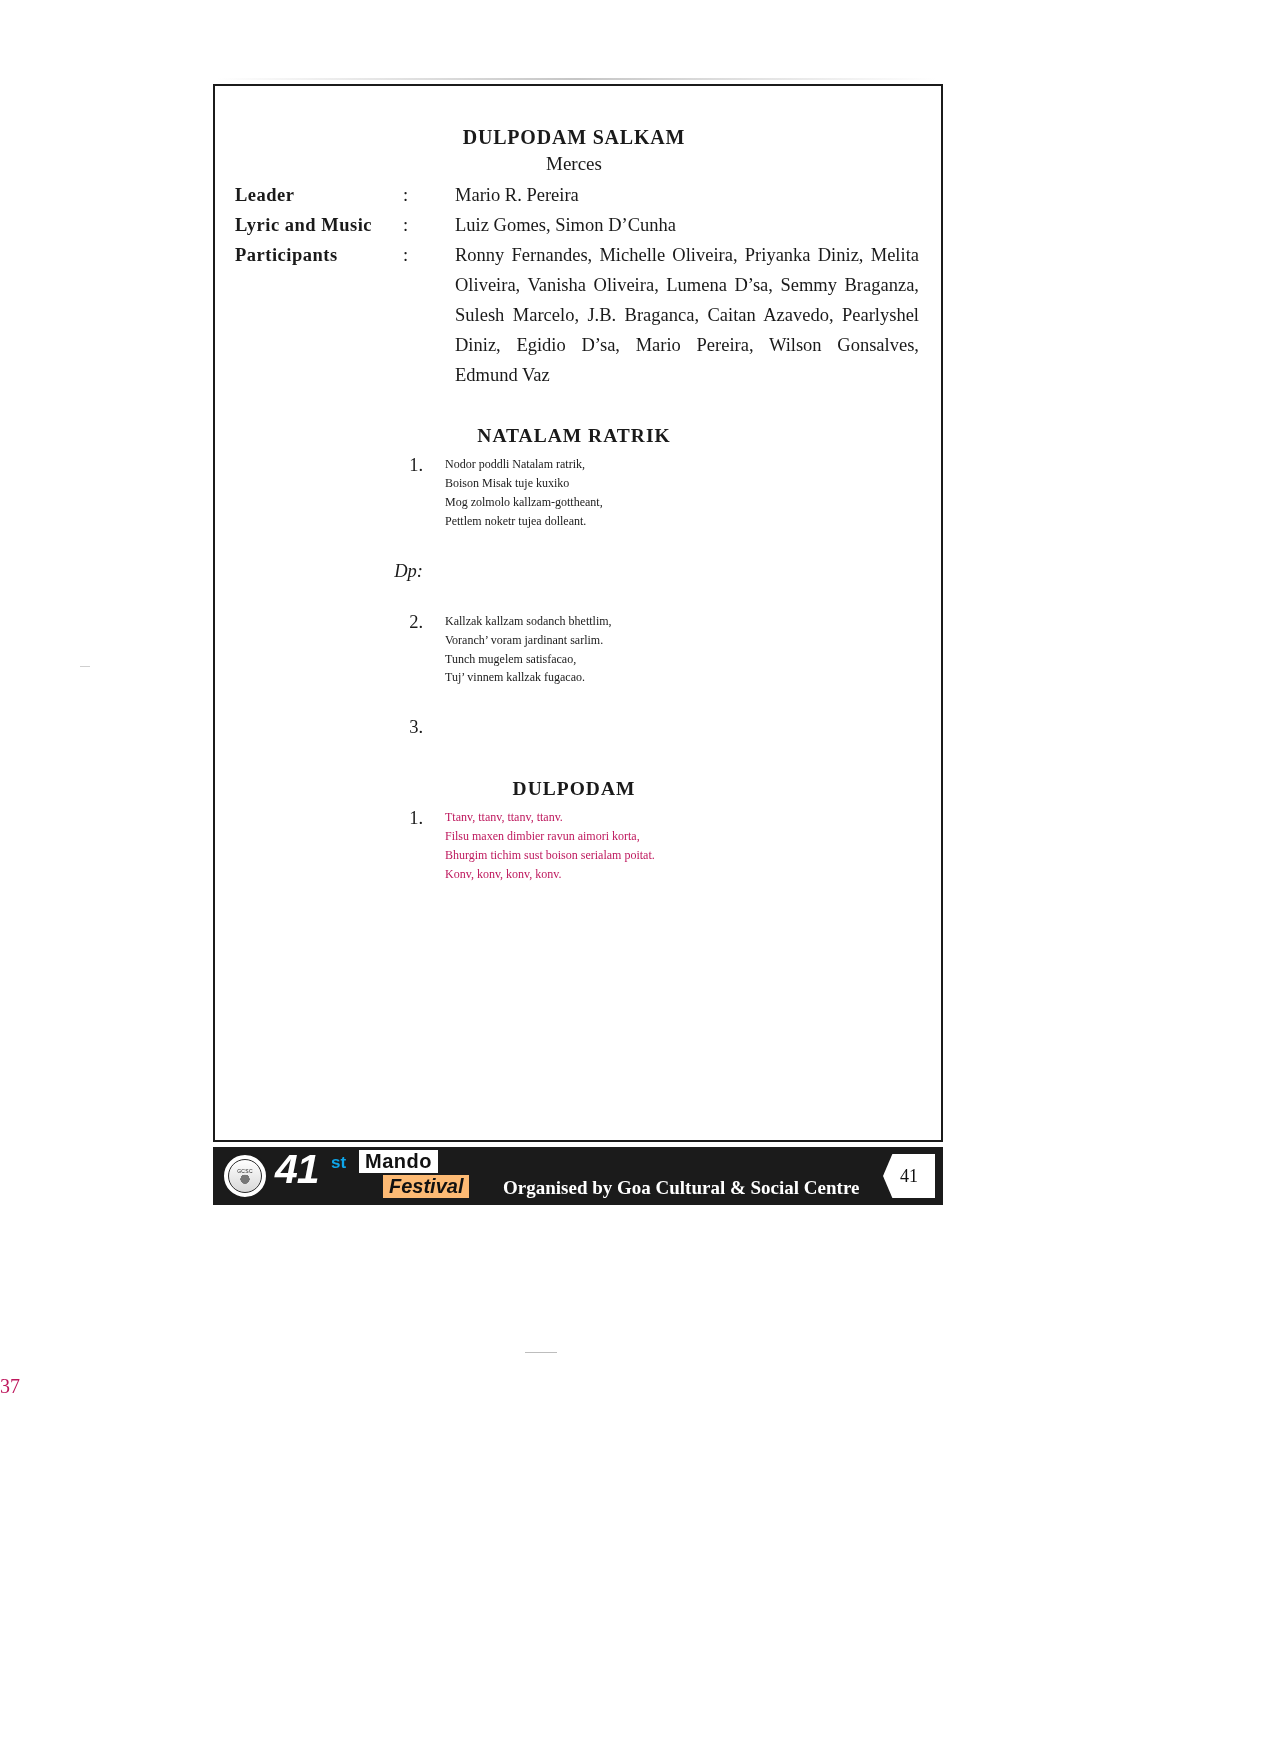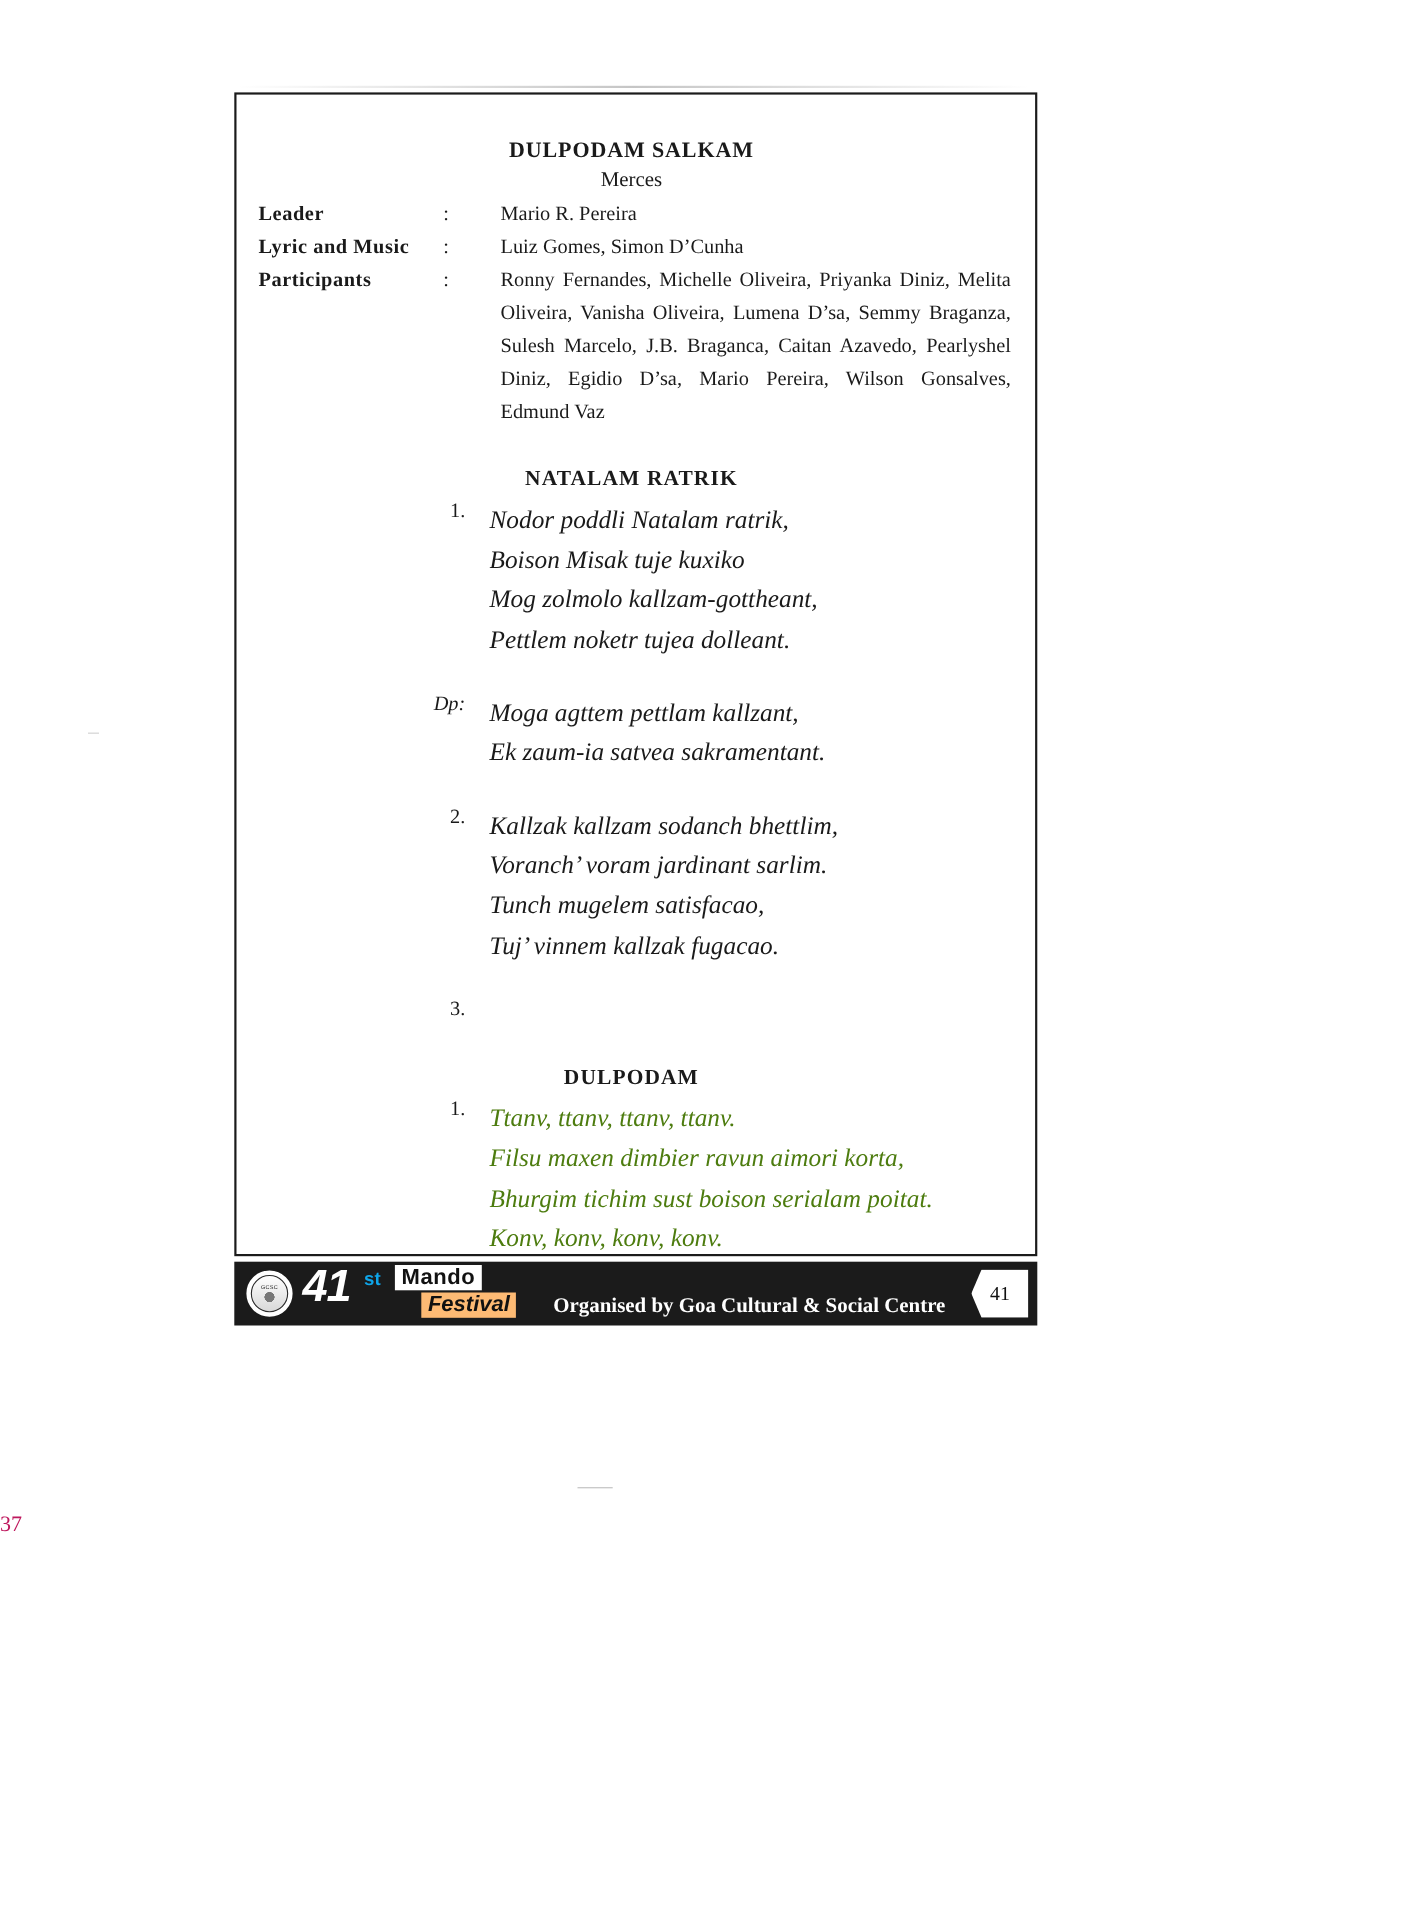--- a/index.html
+++ b/index.html
@@ -107,29 +107,28 @@
     padding-right: 22px;
     font-size: 18.5px;
     box-sizing: border-box;
     margin-left: 160px;
   }
   .verse .num.dp {
     font-style: italic;
     font-size: 18.5px;
   }
   .verse .lines {
-    font-size: 23px;
+    font-size: 12px;
     line-height: 1.58;
-    font-style: italic;
   }
   .verse .lines div {
     white-space: pre-wrap;
   }
   .faded {
-    color: #4d7c0f;
+    color: #be185d;
   }
 
   
   .footer-banner {
     position: absolute;
     left: 213px;
     top: 1147px;
     width: 730px;
     height: 58px;
     background: #1b1b1b;
@@ -310,24 +309,20 @@
         <div class="lines">
           <div>Nodor poddli Natalam ratrik,</div>
           <div>Boison Misak tuje kuxiko</div>
           <div>Mog zolmolo kallzam-gottheant,</div>
           <div>Pettlem noketr tujea dolleant.</div>
         </div>
       </div>
 
       <div class="verse">
         <div class="num dp">Dp:</div>
-        <div class="lines">
-          <div>Moga agttem pettlam kallzant,</div>
-          <div>Ek zaum-ia satvea sakramentant.</div>
-        </div>
       </div>
 
       <div class="verse">
         <div class="num">2.</div>
         <div class="lines">
           <div>Kallzak kallzam sodanch bhettlim,</div>
           <div>Voranch’ voram jardinant sarlim.</div>
           <div>Tunch mugelem satisfacao,</div>
           <div>Tuj’ vinnem kallzak fugacao.</div>
         </div>

